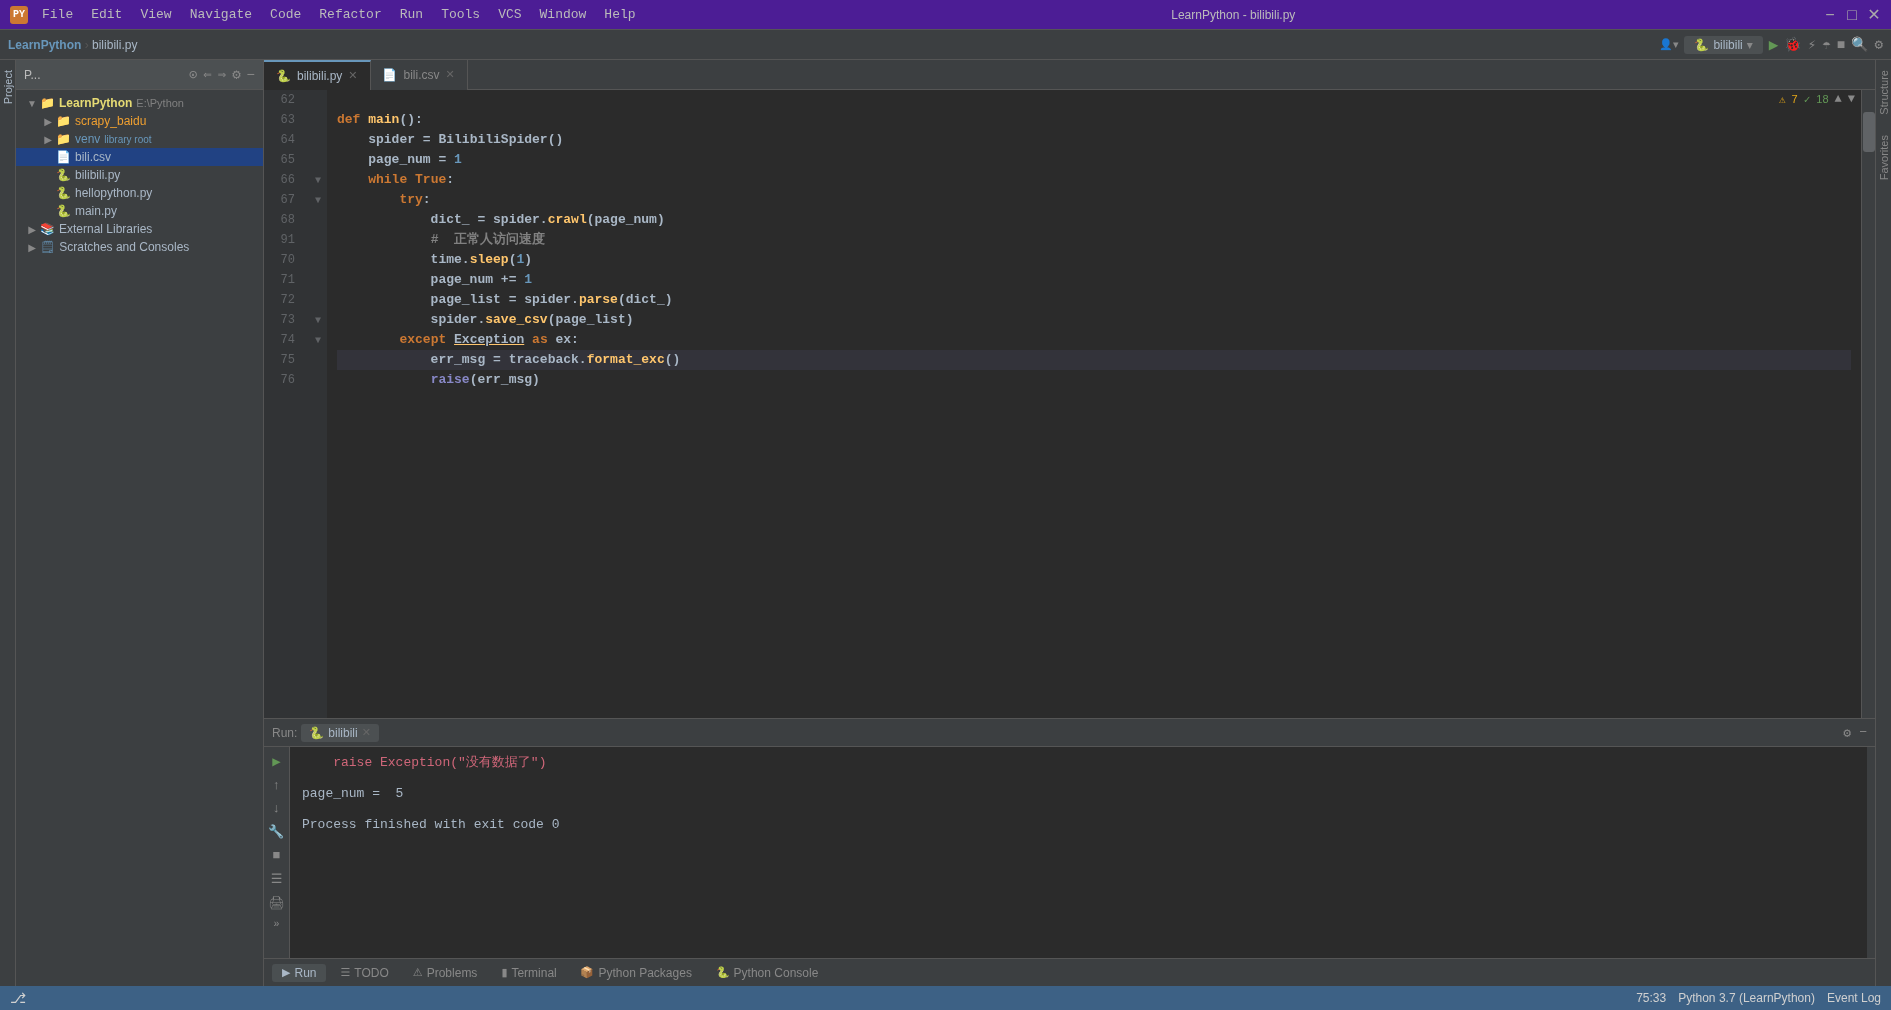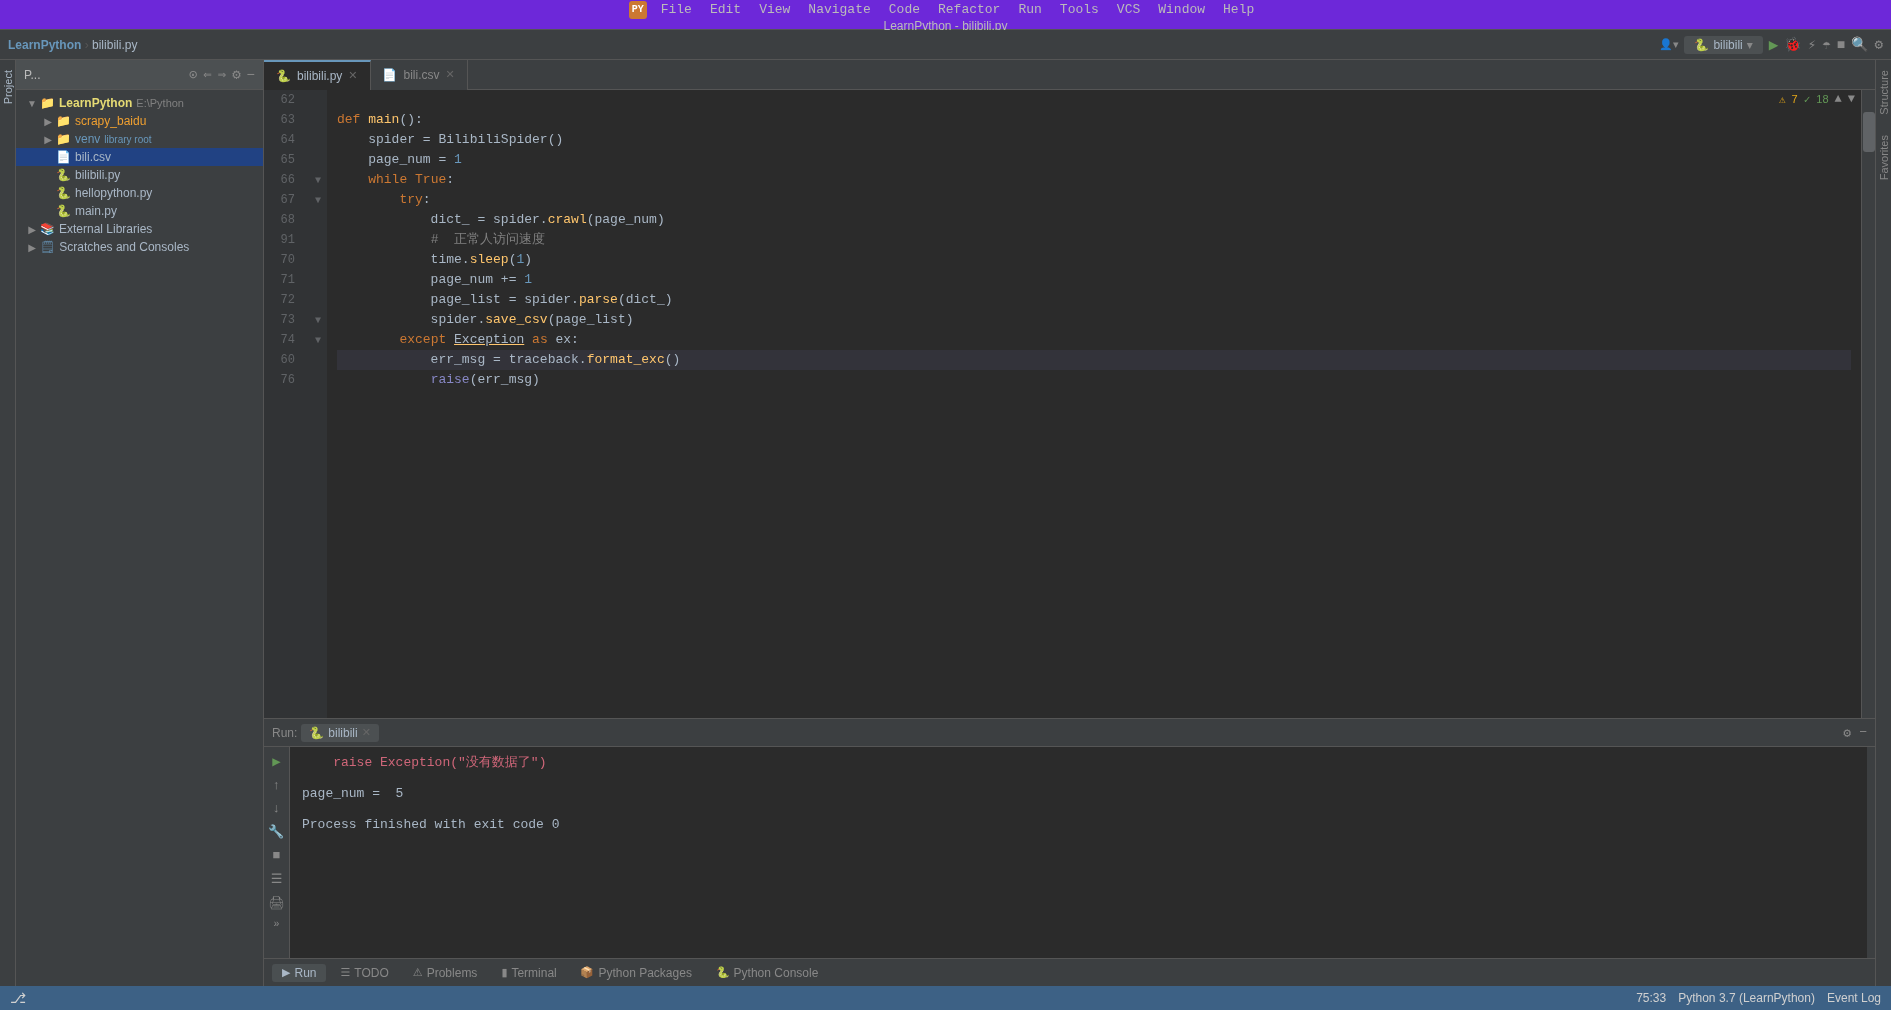--- a/index.html
+++ b/index.html
@@ -10,29 +10,28 @@
       font-size: 13px;
       height: 1010px;
       width: 1891px;
       overflow: hidden;
       display: flex;
       flex-direction: column;
     }
 
     
     .title-bar {
-      background: #6d28d9;
+      background: #4c1d95;
       height: 30px;
       display: flex;
       align-items: center;
       justify-content: space-between;
       padding: 0 10px;
       border-bottom: 1px solid #555;
       flex-shrink: 0;
-      flex-direction: column;
     }
     .title-bar-left {
       display: flex;
       align-items: center;
       gap: 6px;
     }
     .title-bar-logo {
       width: 18px;
       height: 18px;
       background: #cc7832;
@@ -190,20 +189,21 @@
     .line-number {
       height: 20px;
       line-height: 20px;
       font-size: 12px;
       padding-right: 6px;
     }
     .code-content {
       flex: 1;
       overflow: hidden;
       padding: 0 10px;
+      font-weight: bold;
     }
     .code-line {
       height: 20px;
       line-height: 20px;
       font-size: 13px;
       white-space: pre;
       display: flex;
       align-items: center;
     }
     
@@ -567,21 +567,21 @@
         <div class="line-number">65</div>
         <div class="line-number">66</div>
         <div class="line-number">67</div>
         <div class="line-number">68</div>
         <div class="line-number">91</div>
         <div class="line-number">70</div>
         <div class="line-number">71</div>
         <div class="line-number">72</div>
         <div class="line-number">73</div>
         <div class="line-number">74</div>
-        <div class="line-number">60</div>
+        <div class="line-number">75</div>
         <div class="line-number">76</div>
       </div>
 
       <div style="width:18px; background:#313335; flex-shrink:0; overflow:hidden;">
         <div style="height:20px;"></div>
         <div style="height:20px;"></div>
         <div style="height:20px;"></div>
         <div style="height:20px;"></div>
         <div style="height:20px; color:#606366; font-size:10px; display:flex; align-items:center; justify-content:center;">▼</div>
         <div style="height:20px; color:#606366; font-size:10px; display:flex; align-items:center; justify-content:center;">▼</div>

